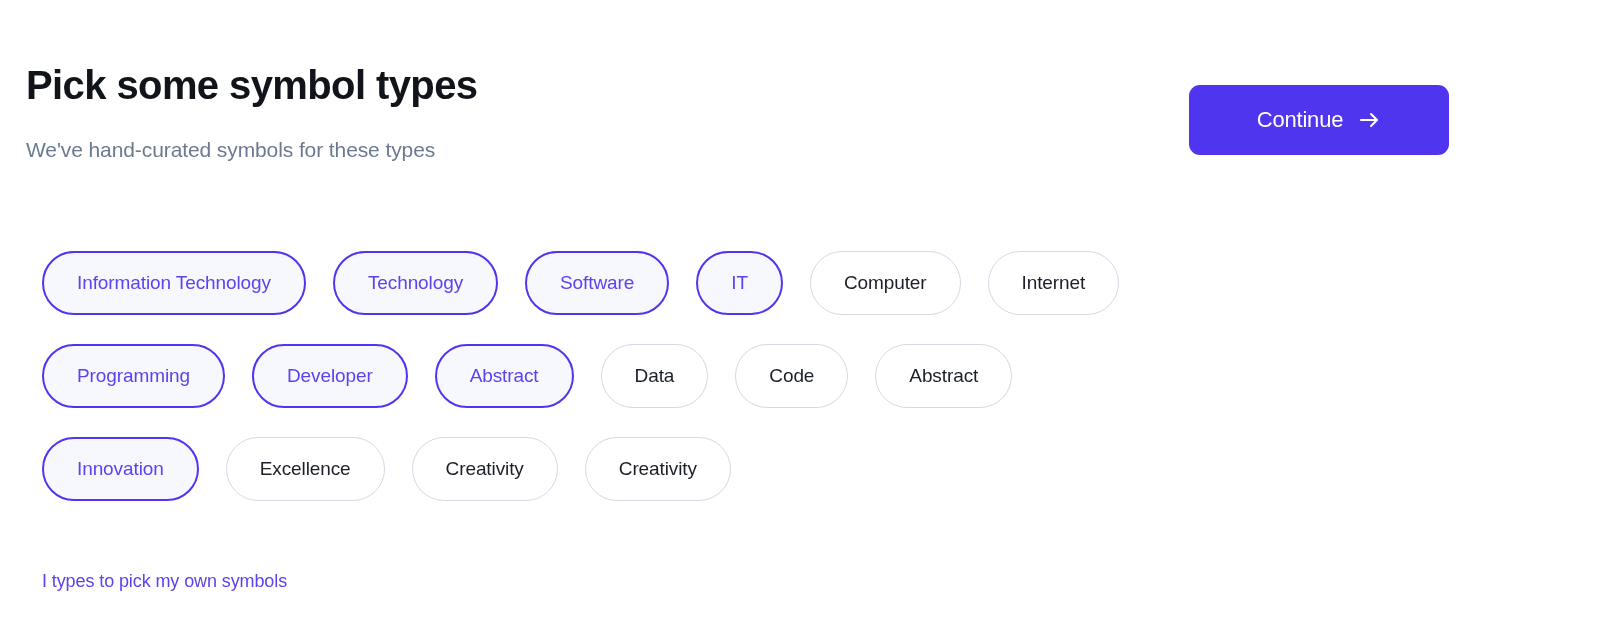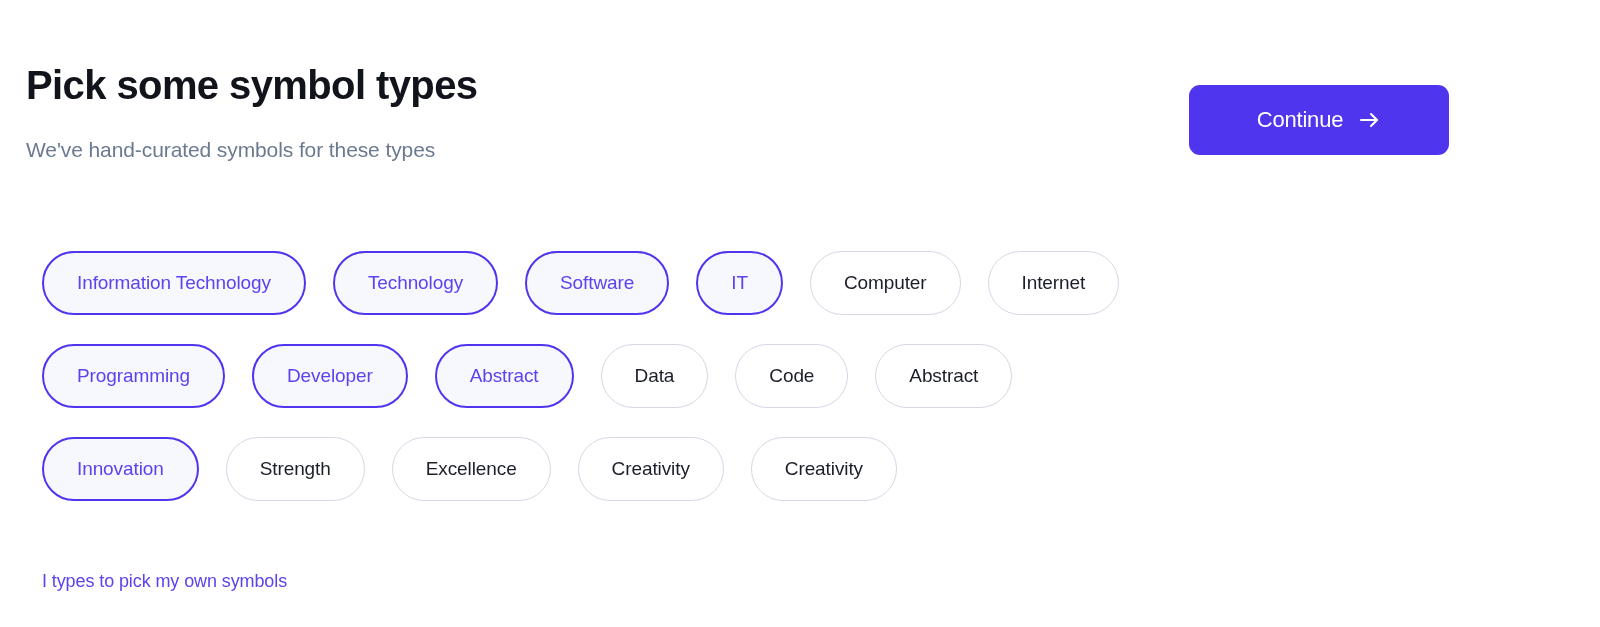--- a/index.html
+++ b/index.html
@@ -154,21 +154,20 @@
       <div class="chip-row">
         <div class="chip selected">Programming</div>
         <div class="chip selected">Developer</div>
         <div class="chip selected">Abstract</div>
         <div class="chip">Data</div>
         <div class="chip">Code</div>
         <div class="chip">Abstract</div>
       </div>
       <div class="chip-row">
         <div class="chip selected">Innovation</div>
-        <div class="chip">Strength</div>
         <div class="chip">Excellence</div>
         <div class="chip">Creativity</div>
         <div class="chip">Creativity</div>
       </div>
     </div>
 
   <a class="own-symbols-link">I types to pick my own symbols</a>
 
 </div>
 

